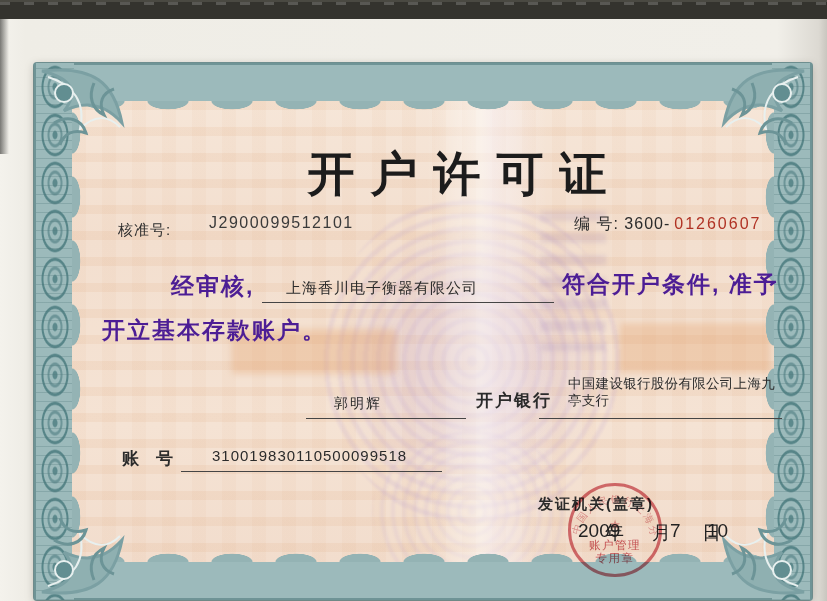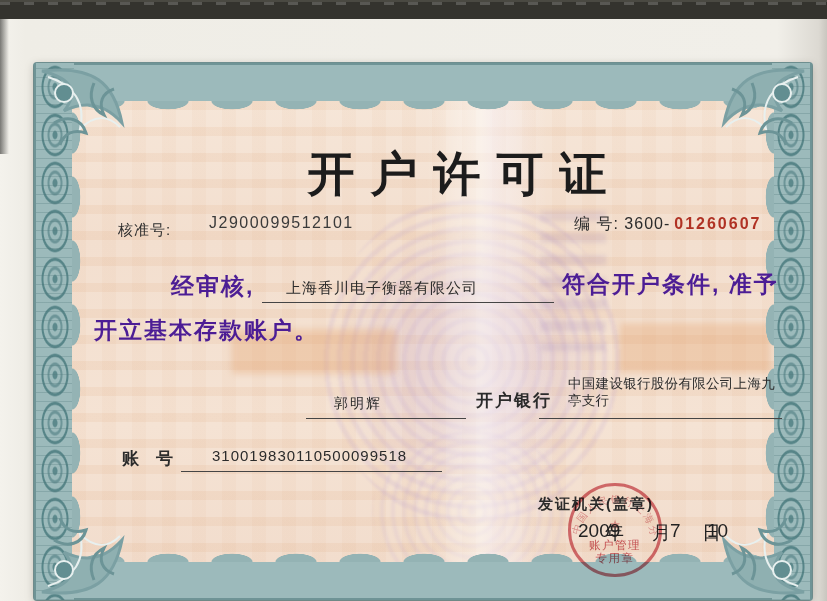--- a/index.html
+++ b/index.html
@@ -97,26 +97,26 @@
 
   
   .abs{position:absolute;}
   .title{left:72px;top:80px;width:702px;text-align:center;
     font-family:"Liberation Serif", serif;font-weight:700;font-size:47px;
     letter-spacing:16px;text-indent:16px;color:#1c1c1c;}
   .lbl{color:#2d2d2d;}
   .approval-label{left:84px;top:158px;font-size:15px;letter-spacing:1px;}
   .approval-value{left:175px;top:151px;font-size:16px;letter-spacing:1.5px;color:#3a3a3a;}
   .serial{left:540px;top:151px;font-size:16px;letter-spacing:1px;}
-  .serial .red{color:#b03224;font-weight:700;letter-spacing:2px;margin-left:4px;}
+  .serial .red{color:#b03224;font-weight:400;letter-spacing:2px;margin-left:4px;}
   .big{font-size:23px;font-weight:700;letter-spacing:2px;color:#4c1d95;}
   .review-prefix{left:137px;top:208px;}
   .company{left:252px;top:216px;font-size:15px;letter-spacing:1px;}
   .review-suffix{left:528px;top:206px;}
-  .review-line2{left:60px;top:252px;}
+  .review-line2{left:68px;top:252px;}
   .rep-label{left:86px;top:328px;font-size:16px;font-weight:600;letter-spacing:.5px;}
   .rep-name{left:300px;top:332px;font-size:14px;letter-spacing:2px;}
   .bank-label{left:442px;top:326px;font-size:17px;font-weight:600;letter-spacing:2px;}
   .bank-name{left:534px;top:312px;width:214px;font-size:13.5px;line-height:17px;letter-spacing:.3px;}
   .acct-label{left:88px;top:384px;font-size:17px;font-weight:600;}
   .acct-value{left:178px;top:384px;font-size:15px;letter-spacing:1px;}
   .issuer-label{left:504px;top:432px;font-size:15px;font-weight:600;letter-spacing:2px;}
   .date-row{left:544px;top:457px;width:190px;height:22px;font-size:19px;color:#222;text-align:right;}
   .date-row span{position:absolute;top:0;}
 

